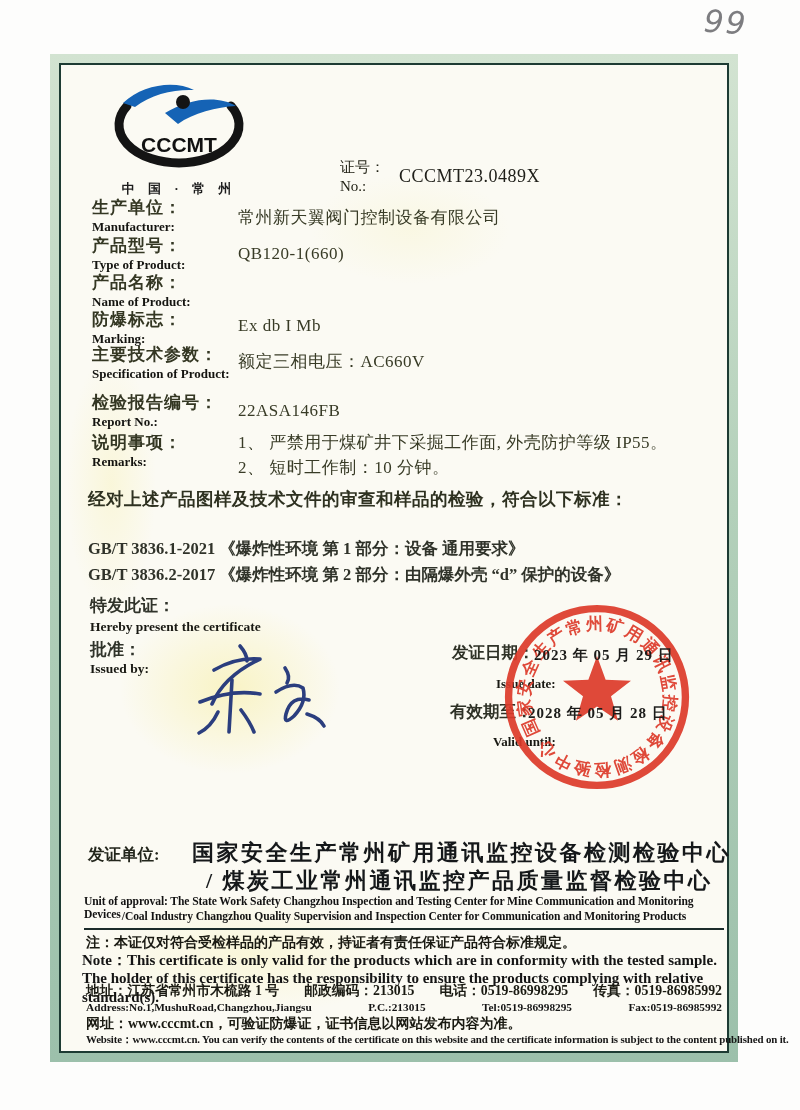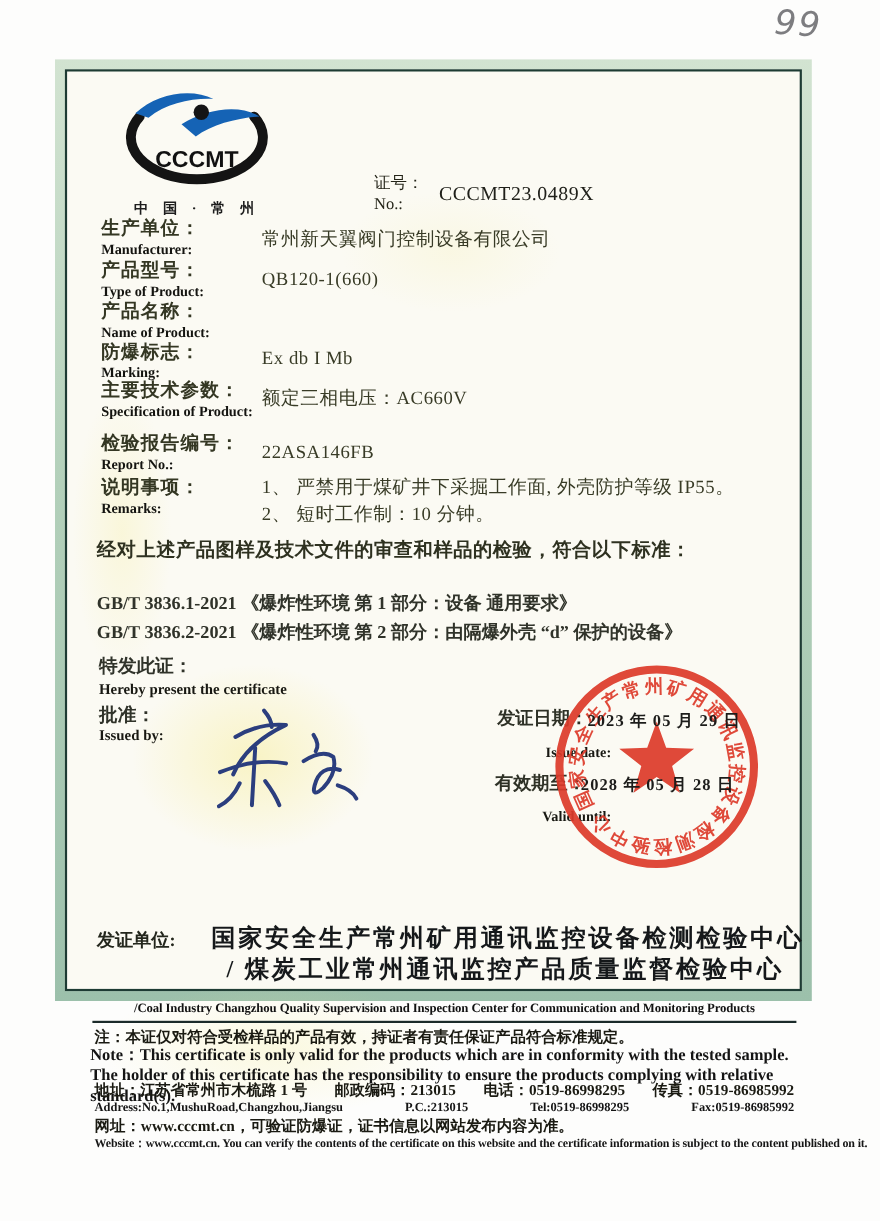--- a/index.html
+++ b/index.html
@@ -10,21 +10,21 @@
     overflow:hidden;
   }
   .pencil-number{
     position:absolute;left:704px;top:4px;
     font-family:"DejaVu Sans",sans-serif;font-style:italic;
     font-size:31px;color:#7d7d80;transform:rotate(4deg);
     letter-spacing:2px;
   }
   
   .frame-a{
-    position:absolute;left:50px;top:54px;width:688px;height:856px;
+    position:absolute;left:50px;top:54px;width:688px;height:1008px;
     background:linear-gradient(180deg,#d2e3d1 0%,#b3d0ba 45%,#9cc0ab 100%);
   }
   .frame-b{
     position:absolute;inset:11px;
     background:linear-gradient(180deg,#a9c8b2 0%,#7aa79c 55%,#477f81 100%);
     border:1px solid #8fae94;
   }
   .frame-c{
     position:absolute;inset:9px;
     border:2px solid #1d3b33;
@@ -152,21 +152,21 @@
 
     <div class="flabel" style="top:380px">
       <span class="cn">说明事项：</span>
       <span class="en">Remarks:</span>
     </div>
     <div class="fvalue" style="top:377px">1、 严禁用于煤矿井下采掘工作面, 外壳防护等级 IP55。</div>
     <div class="fvalue" style="top:402px">2、 短时工作制：10 分钟。</div>
 
     <div class="std-cn" style="top:433px">经对上述产品图样及技术文件的审查和样品的检验，符合以下标准：</div>
     <div class="std-item" style="top:484px">GB/T 3836.1-2021 《爆炸性环境 第 1 部分：设备 通用要求》</div>
-    <div class="std-item" style="top:510px">GB/T 3836.2-2021 《爆炸性环境 第 2 部分：由隔爆外壳 “d” 保护的设备》</div>
+    <div class="std-item" style="top:510px">GB/T 3836.2-2017 《爆炸性环境 第 2 部分：由隔爆外壳 “d” 保护的设备》</div>
 
     <div class="grant-cn" style="top:540px">特发此证：</div>
     <div class="grant-en" style="top:565px">Hereby present the certificate</div>
     <div class="grant-cn" style="top:584px">批准：</div>
     <div class="grant-en" style="top:607px">Issued by:</div>
 
     <svg class="signature" width="150" height="105" viewBox="0 0 150 105">
       <g fill="none" stroke="#2b3e7e" stroke-width="3.6" stroke-linecap="round" stroke-linejoin="round">
         <path d="M52,8 q7,8 7,15"></path>
         <path d="M26,32 q22,-13 46,-11 q-36,17 -48,45"></path>
@@ -196,20 +196,21 @@
     <div class="date-label-cn" style="left:402px;top:588px">发证日期：</div>
     <div class="date-label-en" style="left:446px;top:622px">Issue date:</div>
     <div class="date-value" style="left:468px;top:592px">2023 年 05 月 29 日</div>
     <div class="date-label-cn" style="left:400px;top:647px">有效期至：</div>
     <div class="date-label-en" style="left:443px;top:680px">Valid until:</div>
     <div class="date-value" style="left:462px;top:650px">2028 年 05 月 28 日</div>
 
     <div class="issuer-label" style="top:790px">发证单位:</div>
     <div class="issuer-cn1" style="top:784px">国家安全生产常州矿用通讯监控设备检测检验中心</div>
     <div class="issuer-cn2" style="top:812px">/ 煤炭工业常州通讯监控产品质量监督检验中心</div>
+    <div class="issuer-en" style="top:841px">Unit of approval: The State Work Safety Changzhou Inspection and Testing Center for Mine Communication and Monitoring Devices</div>
     <div class="issuer-en" style="top:856px;text-align:center">/Coal Industry Changzhou Quality Supervision and Inspection Center for Communication and Monitoring Products</div>
 
     <div class="divider" style="top:874px"></div>
 
     <div class="note-cn" style="top:880px">注：本证仅对符合受检样品的产品有效，持证者有责任保证产品符合标准规定。</div>
     <div class="note-en" style="top:897px">Note：This certificate is only valid for the products which are in conformity with the tested sample. The holder of this certificate has the responsibility to ensure the products complying with relative standard(s).</div>
 
     <div class="addr-row" style="top:928px">
       <span>地址：江苏省常州市木梳路 1 号</span>
       <span>邮政编码：213015</span>

